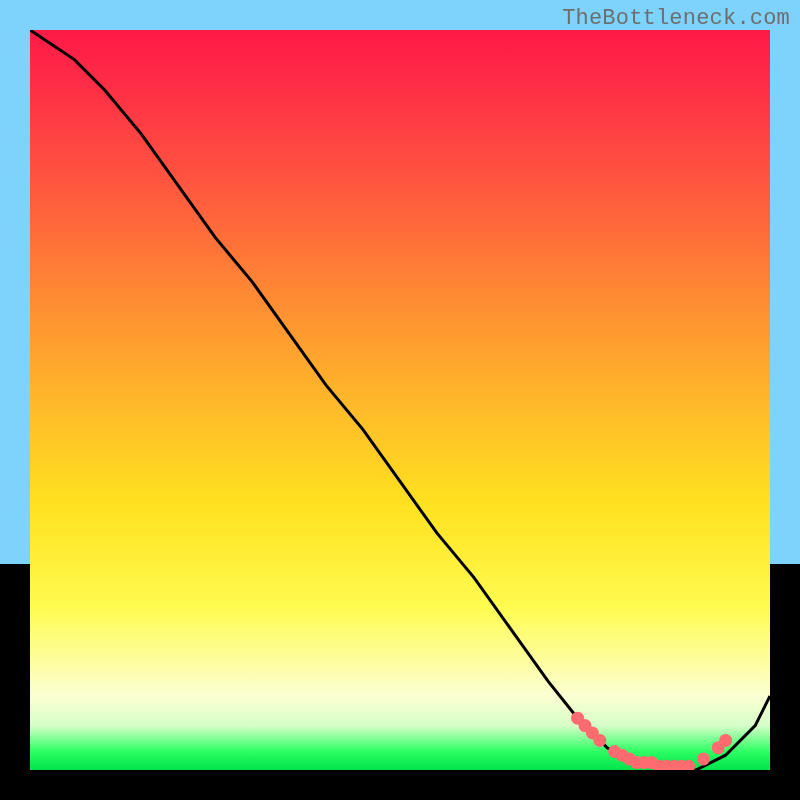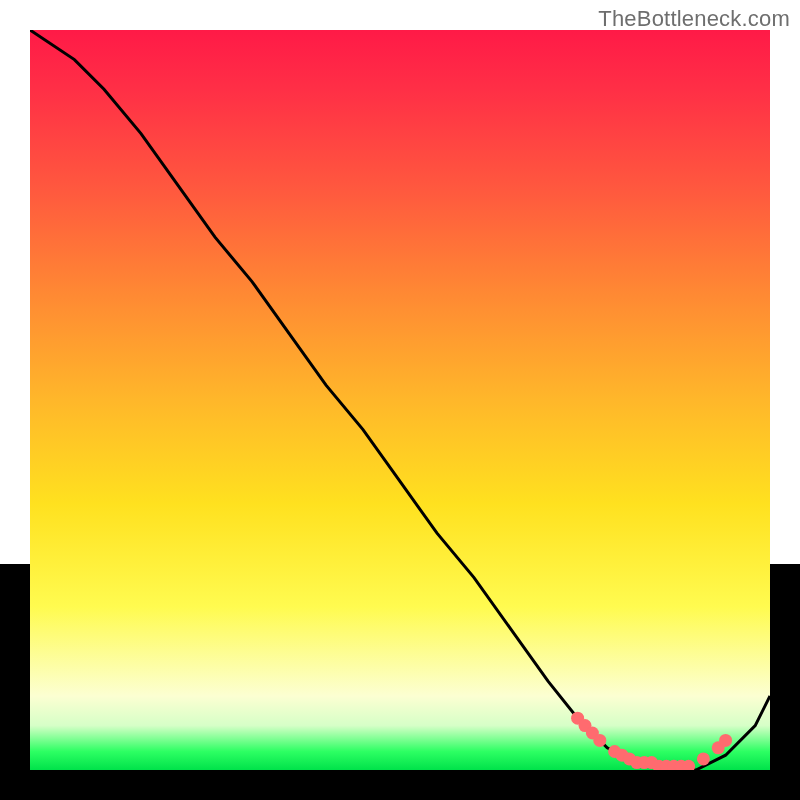--- a/index.html
+++ b/index.html
@@ -8,21 +8,22 @@
     width: 800px;
     height: 800px;
     background: #000;
     overflow: hidden;
     font-family: Arial, Helvetica, sans-serif;
   }
   .stage {
     position: relative;
     width: 800px;
     height: 564px;
-    background: #ffffff;
+    background: #7dd3fc;
+    font-family: Liberation Mono, monospace;
   }
   .plot-area {
     position: absolute;
     left: 30px;
     top: 30px;
     width: 740px;
     height: 740px;
   }
   
   .gradient {

